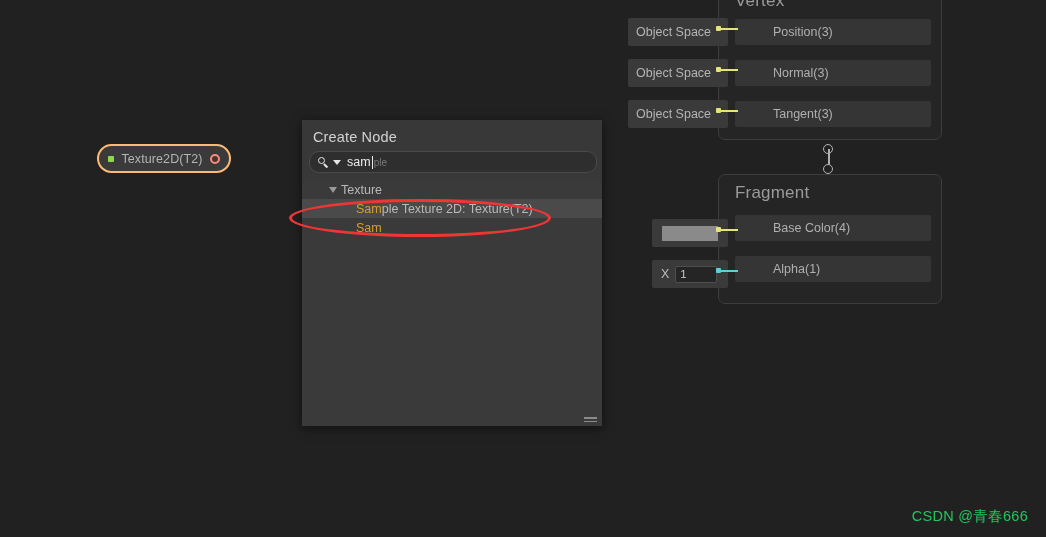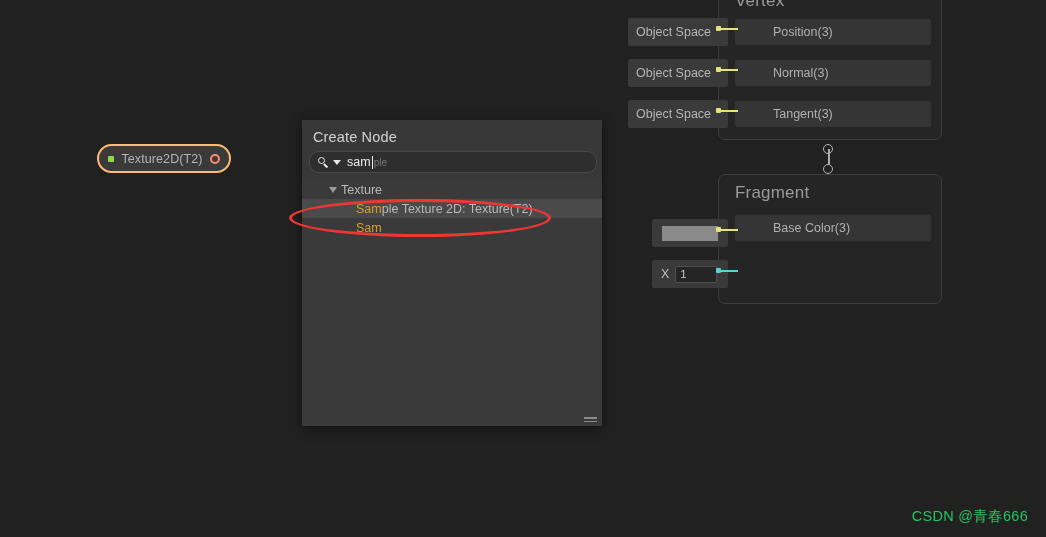--- a/index.html
+++ b/index.html
@@ -437,23 +437,26 @@
   <div id="block-connector">
     <span class="knob top"></span>
     <span class="stalk"></span>
     <span class="knob bottom"></span>
   </div>
 
   <div class="master-block" id="fragment-block">
     <div class="block-title">Fragment</div>
 
     <div class="port-row" style="top:40px;">
-      <span class="port-label">Base Color(3)</span>
-    </div>
-
+      <span class="port-label">Base Color(4)</span>
+    </div>
+
+    <div class="port-row" style="top:81px;">
+      <span class="port-label">Alpha(1)</span>
+    </div>
 
   </div>
 
   <div class="ext-widget" style="left:652px; top:219px; width:76px;">
     <span class="swatch"></span>
   </div>
   <div class="ext-dot" style="left:716px; top:227px;"></div>
   <div class="wire" style="left:721px; top:228.5px; width:17px;"></div>
 
   <div class="ext-widget" style="left:652px; top:260px; width:76px;">

